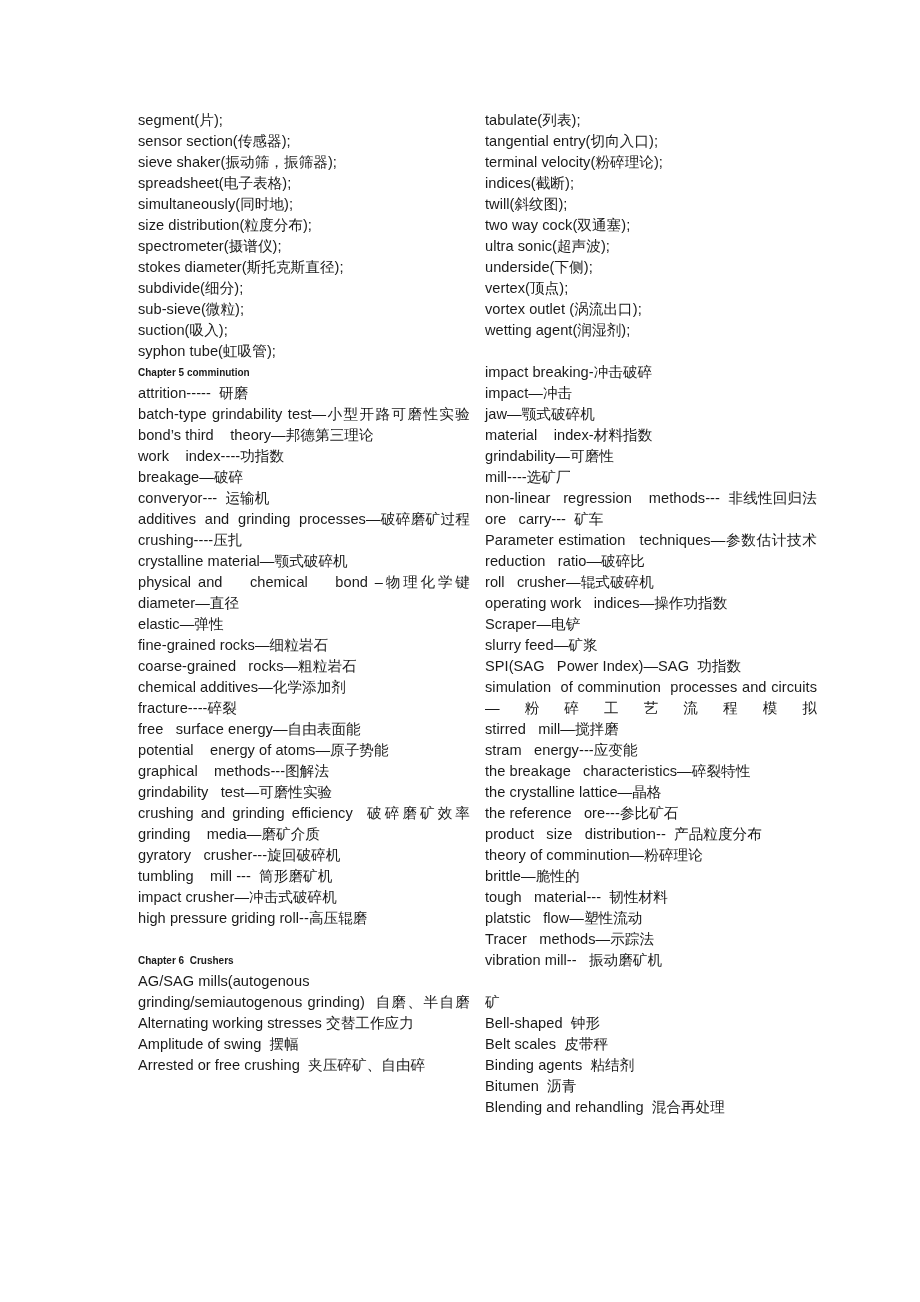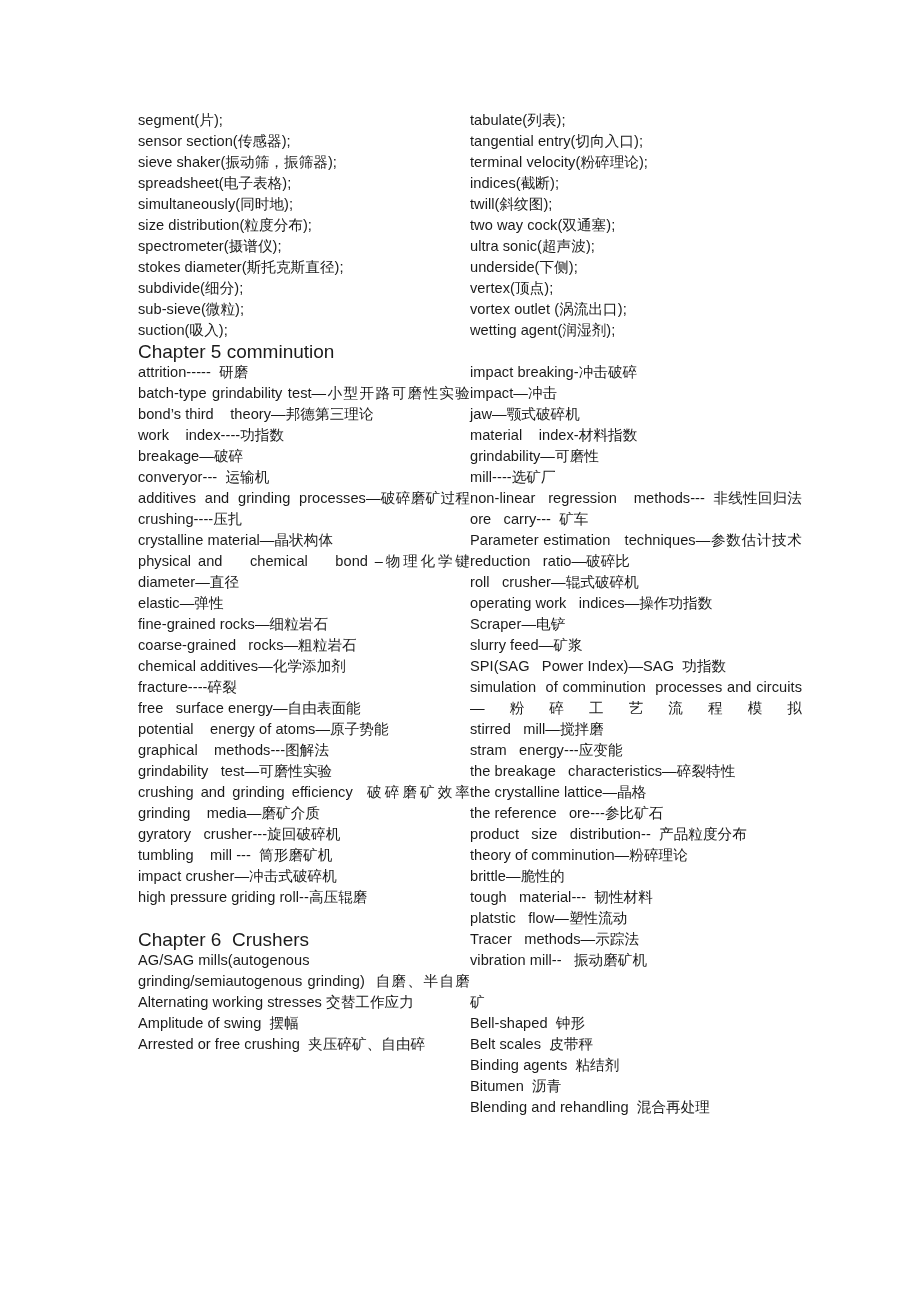--- a/index.html
+++ b/index.html
@@ -27,40 +27,40 @@
     display: flex;
     flex-direction: row;
     align-items: flex-start;
     gap: 0;
   }
   .col {
     width: 332px;
     flex: 0 0 332px;
   }
   .col-right {
-    margin-left: 0;
+    margin-left: 15px;
   }
   .entry {
     font-size: 14.6px;
     line-height: 21px;
     margin: 0;
     padding: 0;
     text-align: justify;
     text-justify: inter-word;
     white-space: pre-wrap;
     word-break: break-word;
     letter-spacing: 0.05px;
   }
   .entry.justify-all {
     text-align-last: justify;
   }
   .heading {
-    font-size: 19px;
+    font-size: 10px;
     line-height: 21px;
-    font-weight: normal;
+    font-weight: bold;
     margin: 0;
     padding: 0;
     white-space: pre-wrap;
   }
   .spacer {
     height: 21px;
     line-height: 21px;
     font-size: 14.6px;
   }
 </style>
@@ -74,30 +74,31 @@
         <div class="entry">sensor section(传感器);</div>
         <div class="entry">sieve shaker(振动筛，振筛器);</div>
         <div class="entry">spreadsheet(电子表格);</div>
         <div class="entry">simultaneously(同时地);</div>
         <div class="entry">size distribution(粒度分布);</div>
         <div class="entry">spectrometer(摄谱仪);</div>
         <div class="entry">stokes diameter(斯托克斯直径);</div>
         <div class="entry">subdivide(细分);</div>
         <div class="entry">sub-sieve(微粒);</div>
         <div class="entry">suction(吸入);</div>
+        <div class="entry">syphon tube(虹吸管);</div>
         <div class="heading">Chapter 5 comminution</div>
         <div class="entry">attrition-----  研磨</div>
         <div class="entry justify-all">batch-type grindability test—小型开路可磨性实验</div>
         <div class="entry">bond’s third    theory—邦德第三理论</div>
         <div class="entry">work    index----功指数</div>
         <div class="entry">breakage—破碎</div>
         <div class="entry">converyor---  运输机</div>
         <div class="entry justify-all">additives  and  grinding  processes—破碎磨矿过程</div>
         <div class="entry">crushing----压扎</div>
-        <div class="entry">crystalline material—晶状构体</div>
+        <div class="entry">crystalline material—颚式破碎机</div>
         <div class="entry justify-all">physical and    chemical    bond –物理化学键</div>
         <div class="entry">diameter—直径</div>
         <div class="entry">elastic—弹性</div>
         <div class="entry">fine-grained rocks—细粒岩石</div>
         <div class="entry">coarse-grained   rocks—粗粒岩石</div>
         <div class="entry">chemical additives—化学添加剂</div>
         <div class="entry">fracture----碎裂</div>
         <div class="entry">free   surface energy—自由表面能</div>
         <div class="entry">potential    energy of atoms—原子势能</div>
         <div class="entry">graphical    methods---图解法</div>

